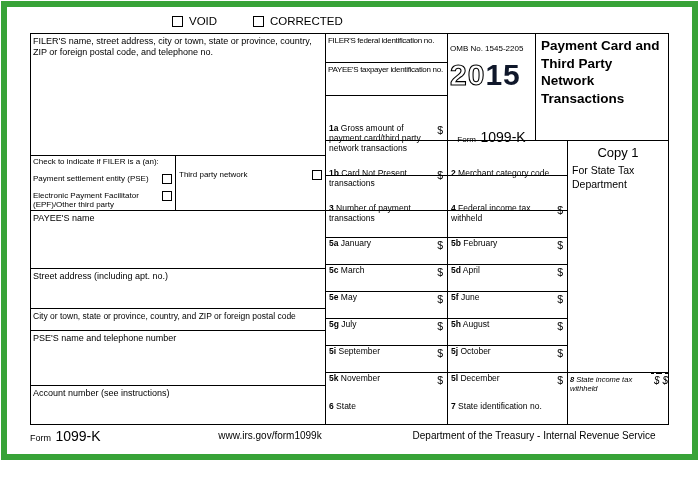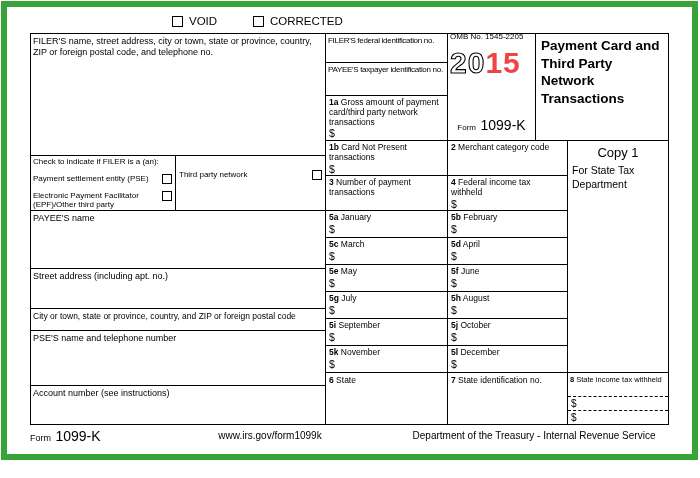--- a/index.html
+++ b/index.html
@@ -13,36 +13,36 @@
            border:6px solid #38a338; pointer-events:none; }
   .h { position:absolute; height:1px; background:#000; }
   .v { position:absolute; width:1px; background:#000; }
   .abs { position:absolute; }
   .lbl { font-size:9px; line-height:1.2; }
   .sm { font-size:8px; line-height:1.2; }
   .idlbl { font-size:8px; letter-spacing:-0.3px; line-height:1.2; }
   .boxlbl { font-size:8.5px; line-height:1.15; }
   .no { font-weight:bold; }
   .dollar { font-size:10.5px; }
-  .cell { position:absolute; display:flex; flex-direction:column;
-          justify-content:space-between; padding:2px 3px; }
+  .cell { position:absolute; display:flex; flex-direction:row;
+          justify-content:space-between; padding:2px 3px;margin-top:26px; }
   .cb { position:absolute; width:11px; height:11px; border:1px solid #000; background:#fff; }
   .cb2 { width:10px; height:10px; border:1px solid #000; background:#fff; flex:0 0 auto; }
   .chkrow { display:flex; justify-content:space-between; align-items:flex-start; margin-top:7px; }
   .chklbl { font-size:8px; line-height:1.15; padding-right:3px; }
   .toplabel { position:absolute; font-size:11.5px; }
   .title { font-weight:bold; font-size:13.5px; line-height:1.3; }
   .yr { font-size:30px; font-weight:bold; letter-spacing:1px; line-height:1; margin-top:6px; }
   .yr20 { color:#777; -webkit-text-fill-color:#fff; -webkit-text-stroke:1.1px #000; }
-  .yr15 { color:#ef4444; }
+  .yr15 { color:#0f172a; }
   .ombflex { display:flex; flex-direction:column; }
   .ombform { margin-top:auto; text-align:center; }
   .copy1 { font-size:13px; font-weight:normal; text-align:center; }
   .copyfor { font-size:10.5px; font-weight:normal; margin-top:4px; line-height:1.3; }
-  .b8 { position:absolute; display:flex; flex-direction:column; padding:0; }
+  .b8 { position:absolute; display:flex; flex-direction:row; padding:0;font-style:italic; }
   .b8lbl { font-size:7.5px; line-height:1.2; padding:2px 2px; flex:1; }
   .b8row { border-top:1px dashed #000; font-size:10px; height:14px; padding:1px 0 0 3px; }
   .fbig { font-size:14px; font-weight:normal; }
   .fsm { font-size:9px; }
   .ftxt { font-size:10px; }
 </style>
 </head>
 <body>
 
 <div class="frame" style="border-color: rgb(56, 163, 56);"></div>
@@ -76,21 +76,21 @@
 <div class="v" style="left:447px;top:33px;height:392px"></div>
 <div class="v" style="left:535px;top:33px;height:107px"></div>
 <div class="v" style="left:567px;top:140px;height:285px"></div>
 <div class="v" style="left:175px;top:155px;height:55px"></div>
 
 <div class="abs lbl" style="left:33px;top:36px;width:282px">FILER'S name, street address, city or town, state or province, country, ZIP or foreign postal code, and telephone no.</div>
 
 <div class="abs idlbl" style="left:328px;top:36px;width:117px">FILER'S federal identification no.</div>
 <div class="abs idlbl" style="left:328px;top:65px;width:117px">PAYEE'S taxpayer identification no.</div>
 
-<div class="abs ombflex" style="left:450px;top:32px;width:83px;height:102px">
+<div class="abs ombflex" style="left:450px;top:44px;width:83px;height:102px">
   <div class="sm">OMB No. 1545-2205</div>
   <div class="yr"><span class="yr20">20</span><span class="yr15">15</span></div>
   <div class="ombform"><span class="sm">Form</span> <span class="fbig">1099-K</span></div>
 </div>
 
 <div class="abs title" style="left:541px;top:37px;width:122px">Payment Card and Third Party Network Transactions</div>
 
 <div class="cell" style="left:326px;top:96px;width:120px;height:43px">
   <div class="boxlbl"><span class="no">1a</span> <span>Gross amount of payment card/third party network transactions</span></div>
   <div class="dollar">$</div>

